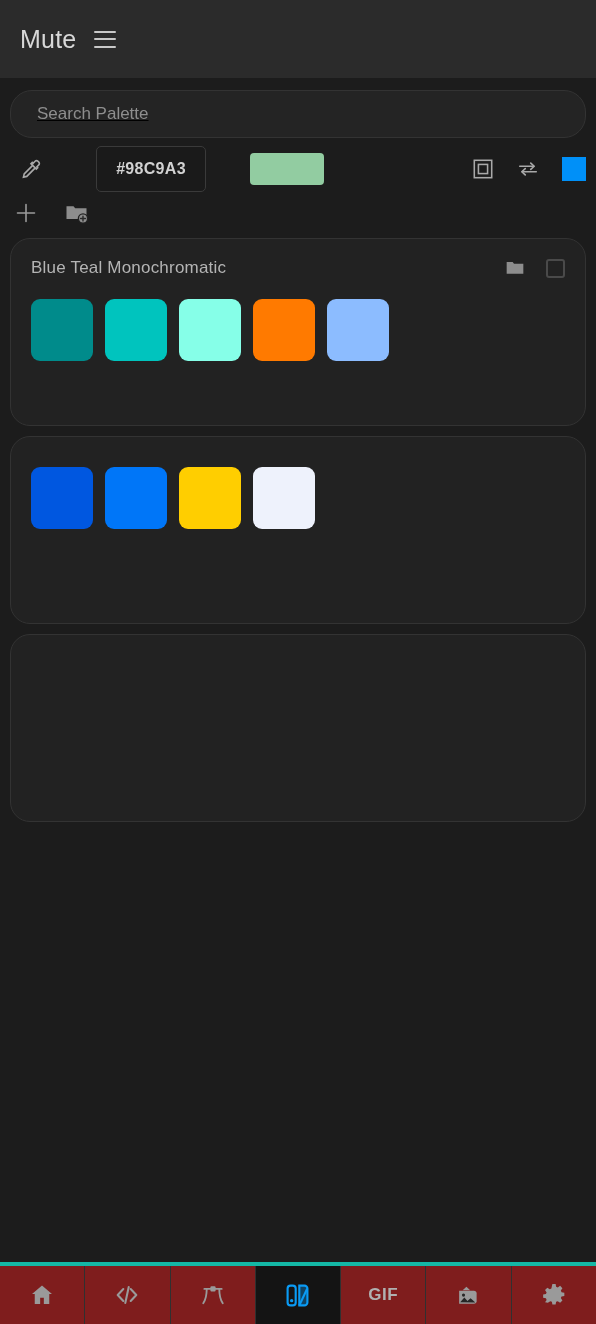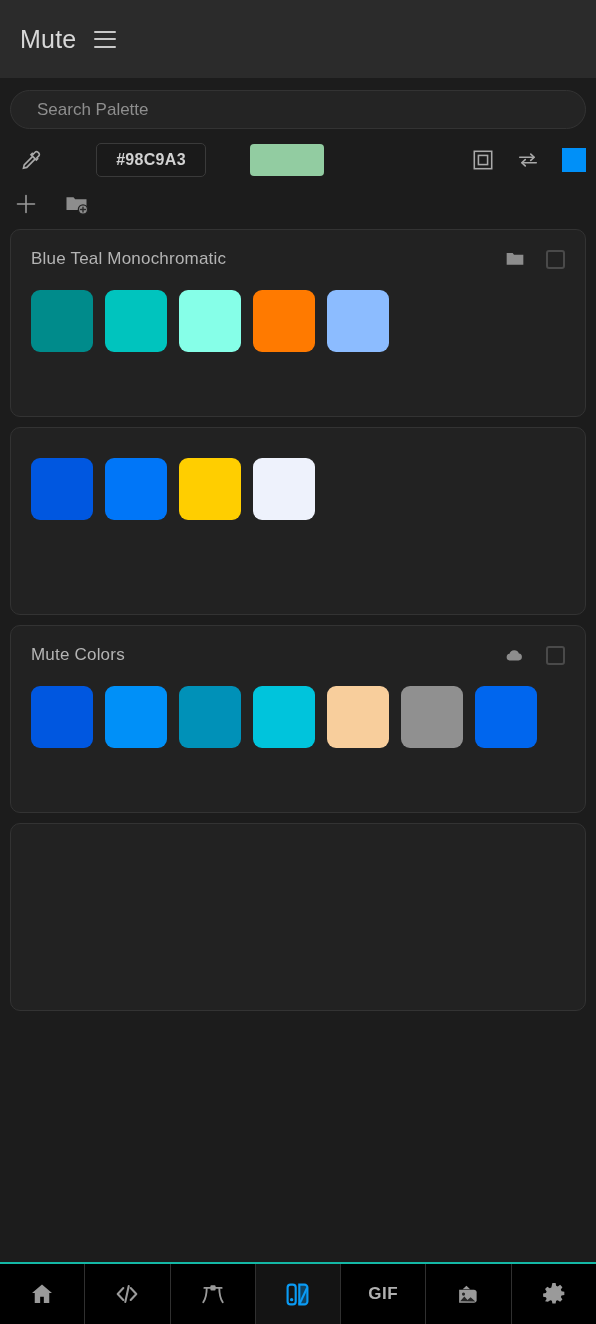--- a/index.html
+++ b/index.html
@@ -16,69 +16,69 @@
     height: 78px; background: #2b2b2b; flex: 0 0 78px;
     display: flex; align-items: center; padding: 5px 20px; gap: 18px;
   }
   .app-title { color: #d8d8d8; font-size: 25px; letter-spacing: .2px; }
   .hamburger { width: 22px; height: 17px; display: flex; flex-direction: column; justify-content: space-between; cursor: pointer; }
   .hamburger span { display: block; height: 2px; background: #c8c8c8; border-radius: 1px; }
 
   
   .search-wrap { padding: 12px 10px 8px 10px; }
   .search-box {
-    height: 39px; border-radius: 22px; background: #242424;
-    border: 1px solid #333; display: flex; align-items: center; padding: 0 26px;
+    height: 48px; border-radius: 22px; background: #242424;
+    border: 1px solid #333; display: flex; align-items: center; padding: 0 26px; text-decoration: underline;
   }
   .search-box input {
     background: transparent; border: none; outline: none;
     color: #cfcfcf; font-size: 17px; width: 100%;
     font-family: "Liberation Sans", sans-serif;
   }
   .search-box input::placeholder { color: #8e8e8e; }
 
   
   .color-toolbar {
     height: 46px; display: flex; align-items: center; padding: 0 10px; gap: 0;
   }
   .eyedropper { width: 42px; display:flex; align-items:center; justify-content:center; cursor:pointer; }
   .hex-field {
-    width: 110px; height: 34px; background: #1a1a1a; border: 1px solid #3a3a3a;
+    width: 110px; height: 46px; background: #1a1a1a; border: 1px solid #3a3a3a;
     border-radius: 5px; color: #d2d2d2; font-size: 16px; font-weight: bold;
     display: flex; align-items: center; justify-content: center; margin-left: 44px;
     letter-spacing: .3px;
   }
   .color-preview { width: 74px; height: 32px; border-radius: 4px; margin-left: 44px; }
   .tb-right { margin-left: auto; display: flex; align-items: center; gap: 22px; padding-right: 0px; }
   .icon-btn { cursor: pointer; display: flex; align-items: center; justify-content: center; }
   .accent-square { width: 24px; height: 24px; }
 
   
   .add-row { height: 42px; display: flex; align-items: center; padding: 0 14px; gap: 26px; }
 
   
   .palette-list {
     flex: 1 1 auto; overflow: hidden; padding: 4px 10px 0 10px;
     display: flex; flex-direction: column; gap: 10px;
   }
   .palette-card {
-    background: #222222; border: 1px solid #333333; border-radius: 10px;
+    background: #222222; border: 1px solid #333333; border-radius: 20px;
     padding: 14px 20px 0 20px; flex: 0 0 188px; position: relative;
   }
   .card-head { display: flex; align-items: center; height: 30px; }
   .card-title { color: #b4b4b4; font-size: 17px; letter-spacing: .2px; }
   .card-head-icons { margin-left: auto; display: flex; align-items: center; gap: 20px; }
   .checkbox { width: 19px; height: 19px; border: 2px solid #4a4a4a; border-radius: 3px; cursor: pointer; }
   .swatch-row { display: flex; gap: 12px; margin-top: 16px; }
   .swatch { width: 62px; height: 62px; border-radius: 9px; cursor: pointer; flex: 0 0 62px; }
 
   
   .bottom-nav {
-    flex: 0 0 62px; display: flex; background: #000000;
-    border-top: 2px solid #14b8a6;
+    flex: 0 0 62px; display: flex; background: #7f1d1d;
+    border-top: 4px solid #14b8a6;
   }
   .nav-item {
     flex: 1 1 0; display: flex; align-items: center; justify-content: center;
     border-right: 1px solid #303030; cursor: pointer; color: #9a9a9a;
   }
   .nav-item:last-child { border-right: none; }
   .nav-item.active { background: #141414; }
   .nav-gif { font-size: 17px; font-weight: bold; color: #b0b0b0; letter-spacing: .5px; }
 </style>
 </head>
@@ -166,42 +166,20 @@
         </div>
       </div>
       <div class="palette-card">
         <div class="swatch-row">
           <div class="swatch" style="background: rgb(0, 87, 224);"></div>
           <div class="swatch" style="background: rgb(0, 118, 248);"></div>
           <div class="swatch" style="background: rgb(255, 206, 0);"></div>
           <div class="swatch" style="background: rgb(238, 242, 252);"></div>
         </div>
       </div>
-      <div class="palette-card">
-        <div class="card-head">
-          <div class="card-title">Mute Colors</div>
-          <div class="card-head-icons">
-            <div class="icon-btn">
-              <svg width="24" height="20" viewBox="0 0 24 24" fill="#8d8d8d">
-                <path d="M6.5 18.5h11a4.2 4.2 0 0 0 .4-8.35A6 6 0 0 0 6.6 10.6a4 4 0 0 0-.1 7.9z"></path>
-              </svg>
-            </div>
-            <div class="checkbox"></div>
-          </div>
-        </div>
-        <div class="swatch-row">
-          <div class="swatch" style="background: rgb(0, 87, 224);"></div>
-          <div class="swatch" style="background: rgb(0, 144, 248);"></div>
-          <div class="swatch" style="background: rgb(0, 145, 184);"></div>
-          <div class="swatch" style="background: rgb(0, 196, 220);"></div>
-          <div class="swatch" style="background: rgb(248, 206, 156);"></div>
-          <div class="swatch" style="background: rgb(144, 144, 144);"></div>
-          <div class="swatch" style="background: rgb(0, 102, 238);"></div>
-        </div>
-      </div>
       <div class="palette-card"></div>
     </div>
 
   <div class="bottom-nav" id="bottom-nav">
       <div class="nav-item">
         <span style="display: flex;">
           <svg width="26" height="26" viewBox="0 0 24 24" fill="currentColor">
             <path d="M12 3.2 2.8 11h2.5v9.2h5v-5.7h3.4v5.7h5V11h2.5z"></path>
           </svg>
         </span>

